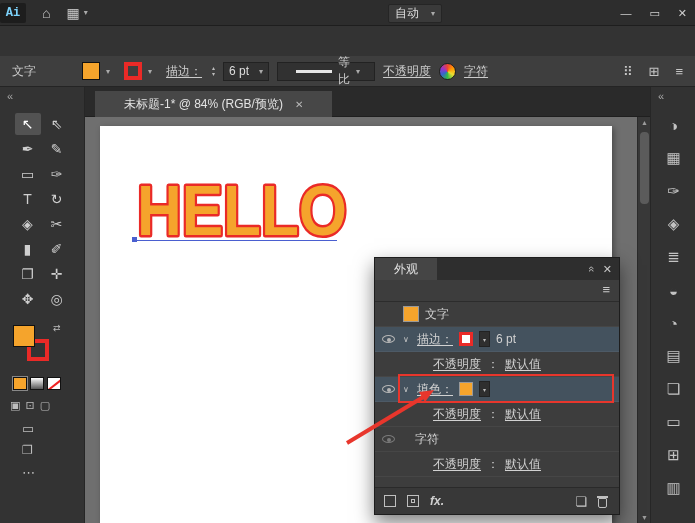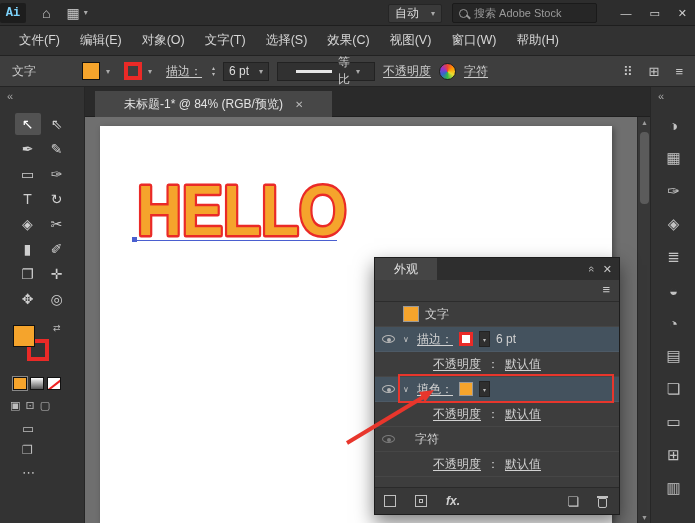--- a/index.html
+++ b/index.html
@@ -103,21 +103,21 @@
   .r-op{padding-left:58px;}
   .eye{width:13px;height:8px;border:1px solid #b5b5b5;border-radius:50%;position:relative;flex:0 0 auto;}
   .eye::after{content:"";position:absolute;left:3.5px;top:1.5px;width:4px;height:4px;border-radius:50%;background:#b5b5b5;}
   .eye.dim{opacity:.5;}
   .chev{font-size:8px;color:#c5c5c5;width:10px;text-align:center;}
   .p-type-sw{width:16px;height:16px;background:var(--orange);border:1px solid #999;}
   .p-stroke-sw{width:14px;height:14px;border:3px solid var(--red);background:#fff;}
   .p-fill-sw{width:14px;height:14px;background:var(--orange);border:1px solid #999;}
   .mini-dd{width:11px;height:16px;background:#2f2f2f;border:1px solid #222;color:#bbb;font-size:6px;display:flex;align-items:center;justify-content:center;}
   .char-label{margin-left:14px;}
-  .p-bottom{position:absolute;left:0;right:0;bottom:0;height:27px;background:#383838;border-top:1px solid #2a2a2a;display:flex;align-items:center;gap:19px;padding:0 9px;color:#c8c8c8;}
+  .p-bottom{position:absolute;left:0;right:0;bottom:0;height:27px;background:#383838;border-top:1px solid #2a2a2a;display:flex;align-items:center;gap:11px;padding:0 9px;color:#c8c8c8;}
   .sq1{width:12px;height:12px;border:1px solid #bfbfbf;}
   .sq2{width:12px;height:12px;border:1px solid #bfbfbf;position:relative;}
   .sq2::after{content:"";position:absolute;inset:3px;border:1px solid #bfbfbf;}
   .fx{font-size:12px;font-style:italic;font-weight:bold;color:#d0d0d0;}
   .pb-sp{flex:1;}
   .dup{font-size:13px;color:#c8c8c8;}
   .trash{width:9px;height:10px;border:1px solid #c0c0c0;border-radius:1px 1px 2px 2px;position:relative;margin-top:3px;margin-right:3px;}
   .trash::before{content:"";position:absolute;left:-2px;top:-3px;width:11px;height:2px;background:#c0c0c0;}
 
   
@@ -131,51 +131,27 @@
 
   <div class="titlebar">
     <div class="ai-logo">Ai</div>
     <span class="tb-icon">⌂</span>
     <span class="tb-icon">▦</span>
     <span class="dd-arrow">▾</span>
     <div class="workspace-box">
       <span>自动</span>
       <span class="dd-arrow">▾</span>
     </div>
-    <div class="search-box">
-      <span class="mag"></span>
-      <span class="search-text">搜索 Adobe Stock</span>
-    </div>
     <div class="win-btns">
       <span>—</span>
       <span>▭</span>
       <span>✕</span>
     </div>
   </div>
 
-  <div class="menubar">
-
-      <span class="menu-item">文件(F)</span>
-
-      <span class="menu-item">编辑(E)</span>
-
-      <span class="menu-item">对象(O)</span>
-
-      <span class="menu-item">文字(T)</span>
-
-      <span class="menu-item">选择(S)</span>
-
-      <span class="menu-item">效果(C)</span>
-
-      <span class="menu-item">视图(V)</span>
-
-      <span class="menu-item">窗口(W)</span>
-
-      <span class="menu-item">帮助(H)</span>
-    </div>
 
   <div class="controlbar">
     <span class="cb-obj">文字</span>
     <div class="swgroup">
       <span class="cb-fill"></span>
       <span class="dd-arrow">▾</span>
     </div>
     <div class="swgroup">
       <span class="cb-stroke"></span>
       <span class="dd-arrow">▾</span>

